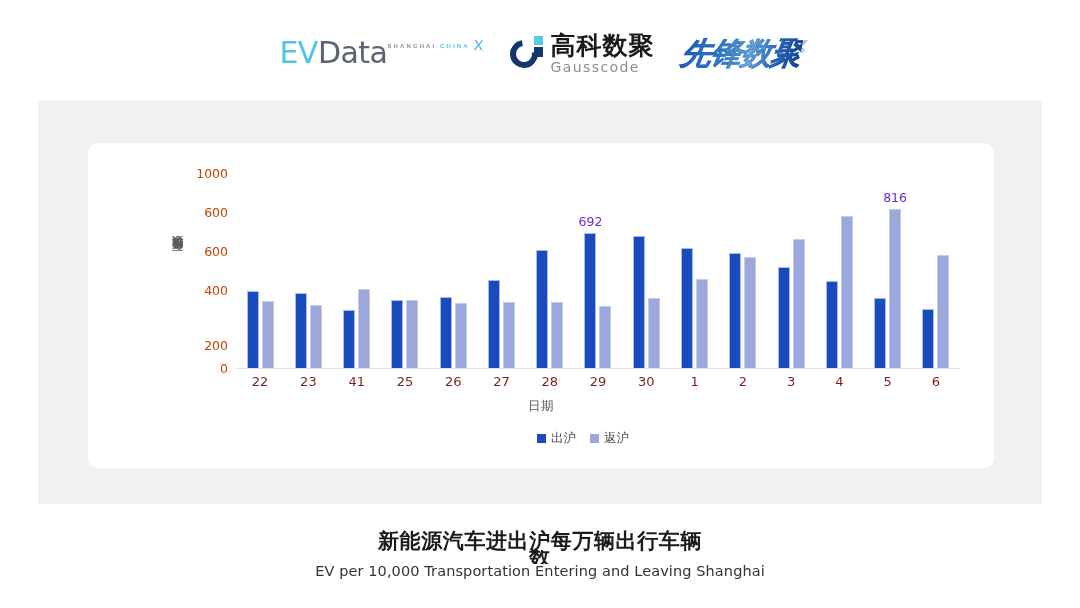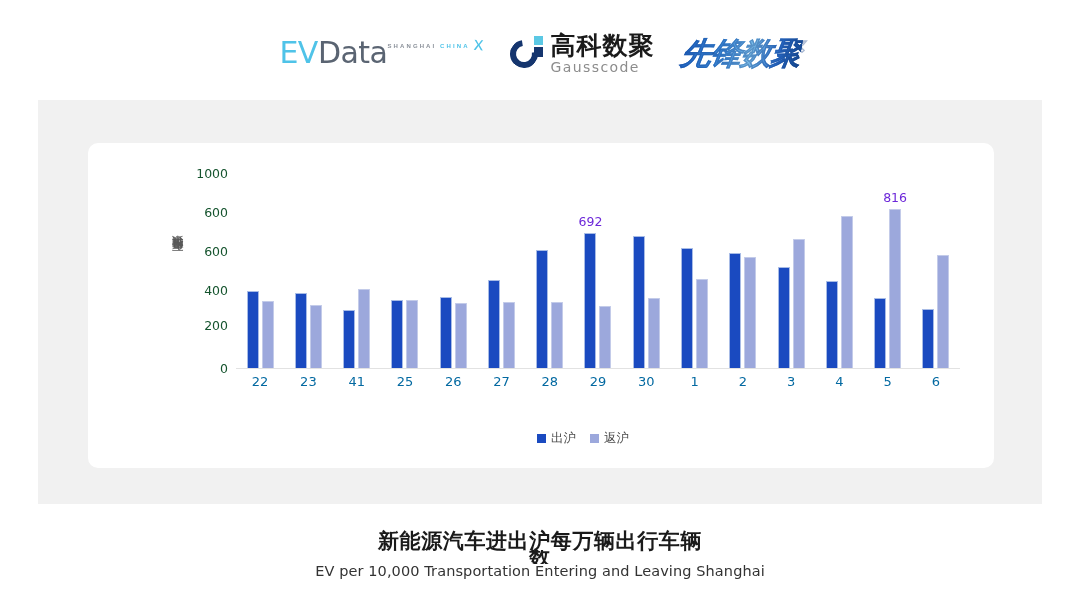--- a/index.html
+++ b/index.html
@@ -183,21 +183,21 @@
     position: absolute;
     left: 100px;
     top: 30px;
     width: 44px;
     height: 195px;
   }
   .y-tick {
     position: absolute;
     right: 4px;
     font-size: 12.5px;
-    color: #14532d;
+    color: #c2410c;
     transform: translateY(-50%);
     white-space: nowrap;
     font-family: "DejaVu Sans", sans-serif;
   }
 
   .plot {
     position: absolute;
     left: 148px;
     top: 30px;
     width: 724px;
@@ -243,21 +243,21 @@
     position: absolute;
     left: 148px;
     top: 231px;
     width: 724px;
     height: 20px;
   }
   .x-label {
     position: absolute;
     top: 0;
     font-size: 13px;
-    color: #0369a1;
+    color: #7f1d1d;
     transform: translateX(-50%);
     font-family: "DejaVu Sans", sans-serif;
   }
 
   .x-axis-title {
     position: absolute;
     left: 0;
     top: 255px;
     width: 906px;
     text-align: center;
@@ -358,21 +358,21 @@
 
   <div class="grey-panel"></div>
 
   <div class="chart-card">
     <div class="chart" id="chart">
 
       <div class="y-axis-title">每万辆出行车辆数</div>
 
       <div class="y-ticks" id="y-ticks">
           <div class="y-tick" style="top: 195px;">0</div>
-          <div class="y-tick" style="top: 152px;">200</div>
+          <div class="y-tick" style="top: 172px;">200</div>
           <div class="y-tick" style="top: 117px;">400</div>
           <div class="y-tick" style="top: 78px;">600</div>
           <div class="y-tick" style="top: 39px;">600</div>
           <div class="y-tick" style="top: 0px;">1000</div>
         </div>
 
       <div class="plot" id="plot">
         <div class="baseline"></div>
       <div class="group" style="left: 0px; width: 48.2667px;">
             <div class="bar out" style="height: 76.83px;"></div>
@@ -447,20 +447,21 @@
           <div class="x-label" style="left: 362px;">29</div>
           <div class="x-label" style="left: 410.267px;">30</div>
           <div class="x-label" style="left: 458.533px;">1</div>
           <div class="x-label" style="left: 506.8px;">2</div>
           <div class="x-label" style="left: 555.067px;">3</div>
           <div class="x-label" style="left: 603.333px;">4</div>
           <div class="x-label" style="left: 651.6px;">5</div>
           <div class="x-label" style="left: 699.867px;">6</div>
         </div>
 
+      <div class="x-axis-title">日期</div>
 
       <div class="legend" id="legend">
           <div class="legend-item">
             <span class="legend-swatch out"></span>
             <span>出沪</span>
           </div>
           <div class="legend-item">
             <span class="legend-swatch back"></span>
             <span>返沪</span>
           </div>

